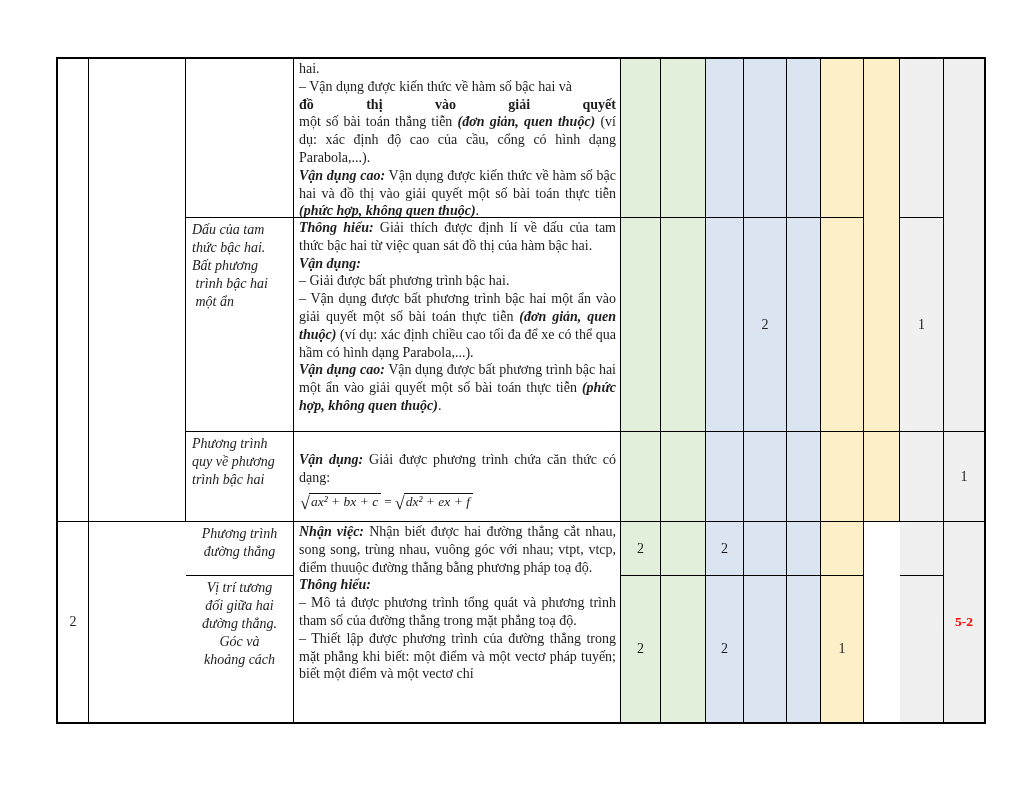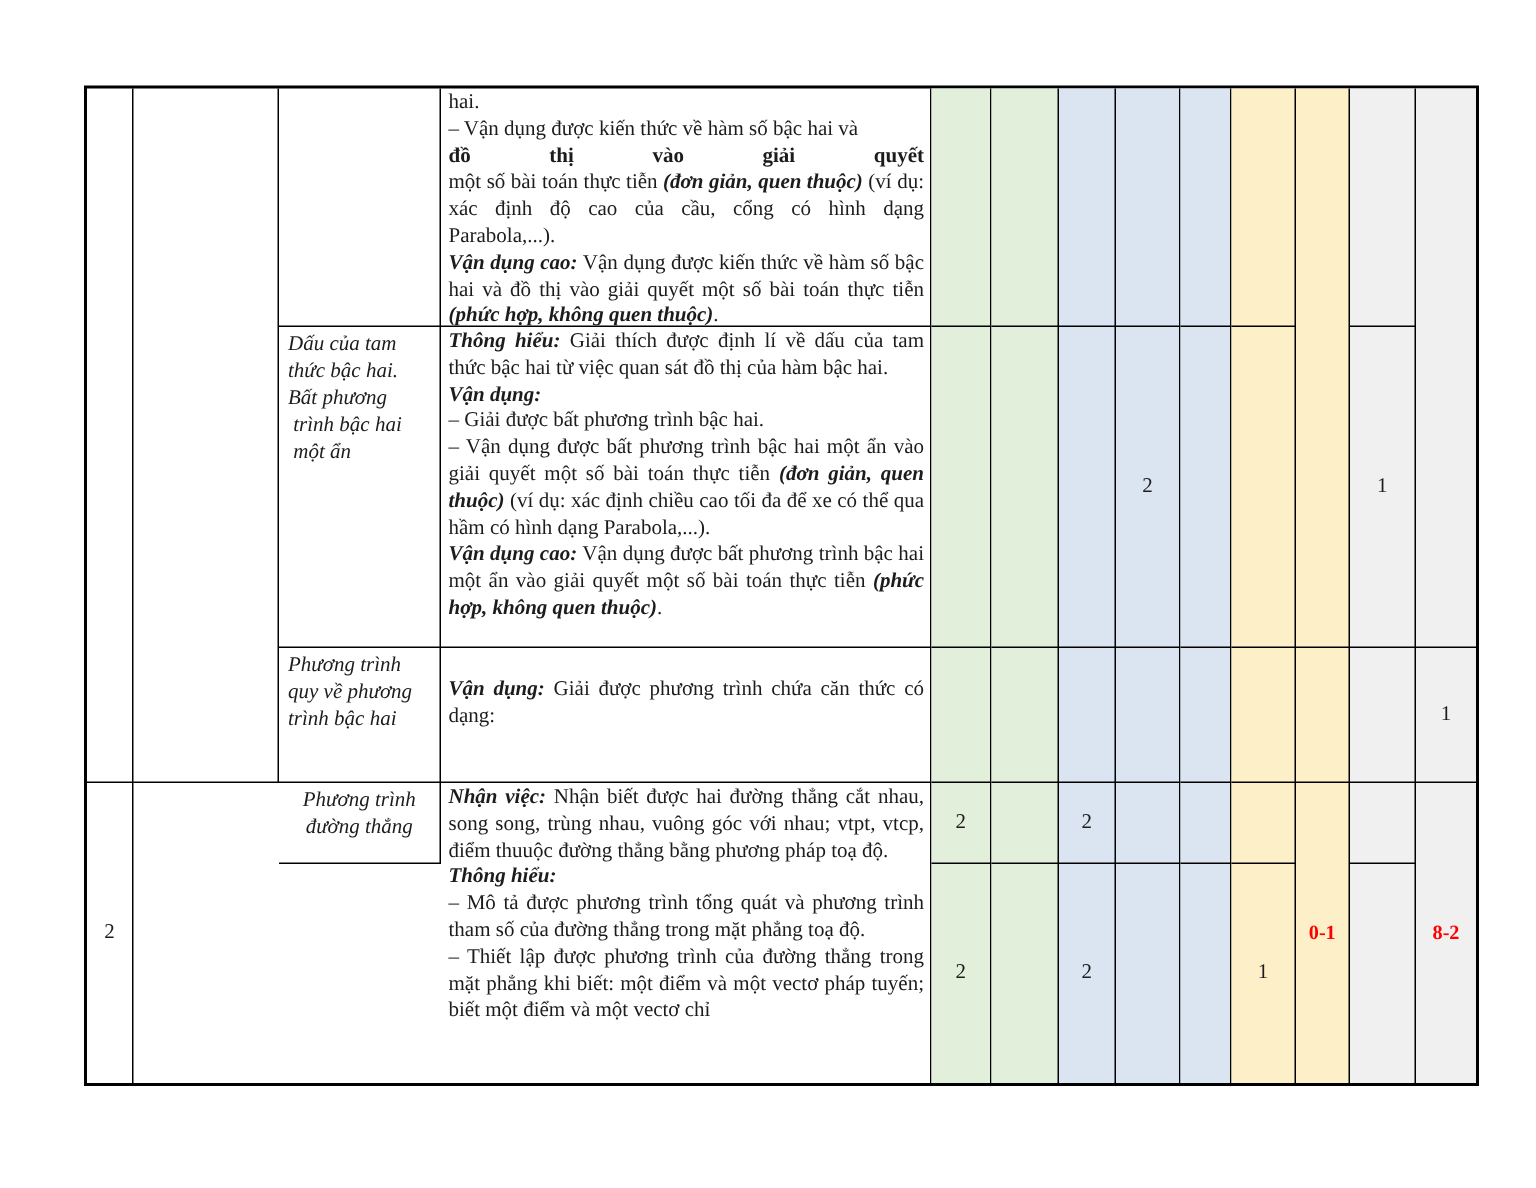--- a/index.html
+++ b/index.html
@@ -73,21 +73,21 @@
 <body>
 
 <div id="page">
   <div id="matrix">
 
     <div class="cell" style="grid-area:1/1/4/2"></div>
     <div class="cell" style="grid-area:1/2/4/3"></div>
 
     <div class="cell" style="grid-area:1/3/2/4"></div>
     <div class="cell desc" style="grid-area:1/4/2/5"><span>hai.
-– Vận dụng được kiến thức về hàm số bậc hai và</span><span class="run-blk">đồ thị vào giải quyết</span><span>một số bài toán thực tiễn </span><span class="run-bi">(đơn giản, quen thuộc)</span><span> (ví dụ: xác định độ cao của cầu, cổng có hình dạng Parabola,...).
+– Vận dụng được kiến thức về hàm số bậc hai và</span><span class="run-blk">đồ thị vào giải quyết</span><span>một số bài toán thẳng tiễn </span><span class="run-bi">(đơn giản, quen thuộc)</span><span> (ví dụ: xác định độ cao của cầu, cổng có hình dạng Parabola,...).
 </span><span class="run-bi">Vận dụng cao:</span><span>  Vận dụng được kiến thức về hàm số bậc hai và đồ thị vào giải quyết một số bài toán thực tiễn </span><span class="run-bi">(phức hợp, không quen thuộc)</span><span>.</span></div>
     <div class="cell bg-green" style="grid-area:1/5/2/6"></div>
     <div class="cell bg-green" style="grid-area:1/6/2/7"></div>
     <div class="cell bg-blue" style="grid-area:1/7/2/8"></div>
     <div class="cell bg-blue" style="grid-area:1/8/2/9"></div>
     <div class="cell bg-blue" style="grid-area:1/9/2/10"></div>
     <div class="cell bg-yellow" style="grid-area:1/10/2/11"></div>
     <div class="cell bg-yellow" style="grid-area:1/11/3/12"></div>
     <div class="cell bg-gray" style="grid-area:1/12/2/13"></div>
     <div class="cell bg-gray no-br" style="grid-area:1/13/3/14"></div>
@@ -108,20 +108,21 @@
     <div class="cell bg-blue mark" style="grid-area:2/8/3/9">2</div>
     <div class="cell bg-blue" style="grid-area:2/9/3/10"></div>
     <div class="cell bg-yellow" style="grid-area:2/10/3/11"></div>
     <div class="cell bg-gray mark" style="grid-area:2/12/3/13">1</div>
 
     <div class="cell subt" style="grid-area:3/3/4/4">Phương trình
 quy về phương
 trình bậc hai</div>
     <div class="cell desc" style="grid-area:3/4/4/5">
       <span><span class="run-bi">Vận dụng:</span><span> Giải được phương trình chứa căn thức có dạng:</span></span>
+      <div class="fline"><span class="rsym">√</span><span class="rad">ax² + bx + c</span><span class="eq">=</span><span class="rsym">√</span><span class="rad">dx² + ex + f</span></div>
       
     </div>
     <div class="cell bg-green" style="grid-area:3/5/4/6"></div>
     <div class="cell bg-green" style="grid-area:3/6/4/7"></div>
     <div class="cell bg-blue" style="grid-area:3/7/4/8"></div>
     <div class="cell bg-blue" style="grid-area:3/8/4/9"></div>
     <div class="cell bg-blue" style="grid-area:3/9/4/10"></div>
     <div class="cell bg-yellow" style="grid-area:3/10/4/11"></div>
     <div class="cell bg-yellow" style="grid-area:3/11/4/12"></div>
     <div class="cell bg-gray" style="grid-area:3/12/4/13"></div>
@@ -134,24 +135,28 @@
     <div class="cell desc no-bb" style="grid-area:4/4/6/5"><span class="run-bi">Nhận việc:</span><span> Nhận biết được hai đường thẳng cắt nhau, song song, trùng nhau, vuông góc với nhau; vtpt, vtcp, điểm thuuộc đường thẳng bằng phương pháp toạ độ.
 </span><span class="run-bi">Thông hiểu:</span><span>
 – Mô tả được phương trình tổng quát và phương trình tham số của đường thẳng trong mặt phẳng toạ độ.
 – Thiết lập được phương trình của đường thẳng trong mặt phẳng khi biết: một điểm và một vectơ pháp tuyến; biết một điểm và một vectơ chỉ</span></div>
     <div class="cell bg-green mark" style="grid-area:4/5/5/6">2</div>
     <div class="cell bg-green" style="grid-area:4/6/5/7"></div>
     <div class="cell bg-blue mark" style="grid-area:4/7/5/8">2</div>
     <div class="cell bg-blue" style="grid-area:4/8/5/9"></div>
     <div class="cell bg-blue" style="grid-area:4/9/5/10"></div>
     <div class="cell bg-yellow" style="grid-area:4/10/5/11"></div>
-    <div class="cell bg-yellow mark red no-bb" style="grid-area:4/11/6/12">0-1</div>
     <div class="cell bg-gray" style="grid-area:4/12/5/13"></div>
-    <div class="cell bg-gray mark red no-br no-bb" style="grid-area:4/13/6/14">8-2</div>
+    <div class="cell bg-gray mark red no-br no-bb" style="grid-area:4/13/6/14">5-2</div>
 
+    <div class="cell subt center no-bb" style="grid-area:5/3/6/4">Vị trí tương
+đối giữa hai
+đường thẳng.
+Góc và
+khoảng cách</div>
     <div class="cell bg-green mark no-bb" style="grid-area:5/5/6/6">2</div>
     <div class="cell bg-green no-bb" style="grid-area:5/6/6/7"></div>
     <div class="cell bg-blue mark no-bb" style="grid-area:5/7/6/8">2</div>
     <div class="cell bg-blue no-bb" style="grid-area:5/8/6/9"></div>
     <div class="cell bg-blue no-bb" style="grid-area:5/9/6/10"></div>
     <div class="cell bg-yellow mark no-bb" style="grid-area:5/10/6/11">1</div>
     <div class="cell bg-gray no-bb" style="grid-area:5/12/6/13"></div>
 
   </div>
 </div>

